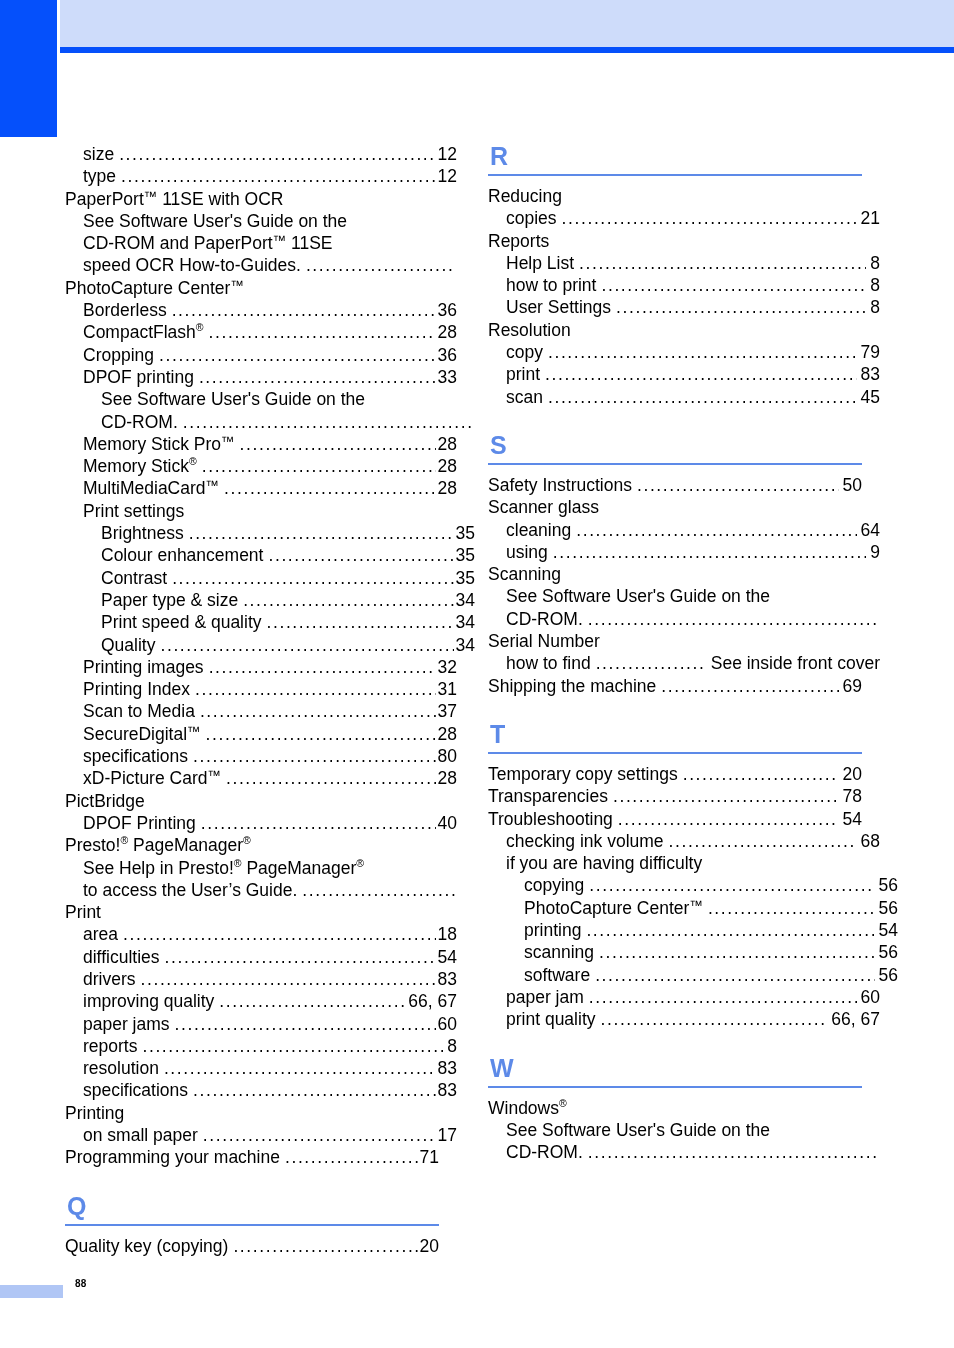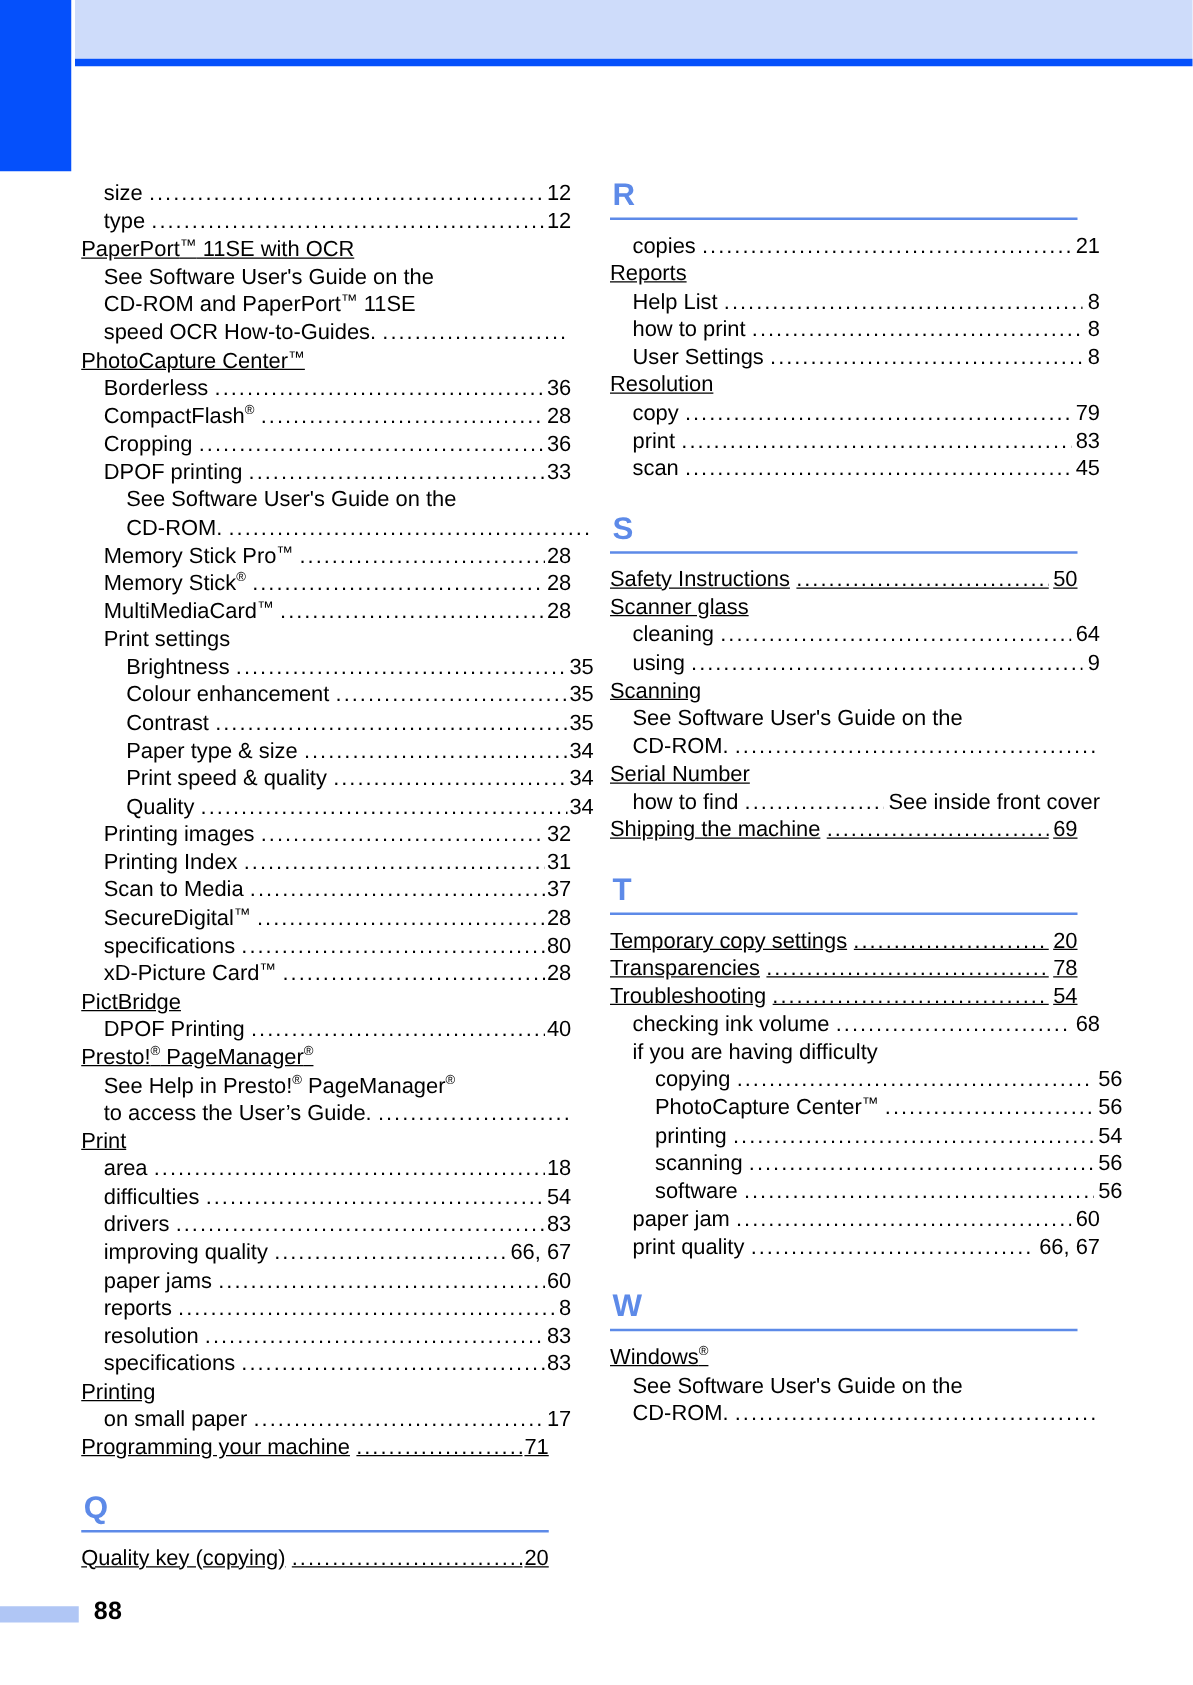--- a/index.html
+++ b/index.html
@@ -39,21 +39,21 @@
   
   #footer-blue-block {
     position: absolute;
     left: 0; top: 1285px;
     width: 63px; height: 13px;
     background: #b0c6f5;
   }
   #page-number {
     position: absolute;
     left: 75px; top: 1278px;
-    font-size: 20px;
+    font-size: 10px;
     font-weight: bold;
     letter-spacing: 0.3px;
   }
 
   
   #index-body {
     position: absolute;
     left: 0; top: 143px;
     width: 954px;
     display: flex;
@@ -85,21 +85,21 @@
   }
   .section-letter-block.spaced { margin-top: 24px; }
 
   .entry {
     position: relative;
     font-size: 17.5px;
     line-height: 22.3px;
     white-space: nowrap;
     color: #000;
   }
-  .entry.lvl0 { padding-left: 0px; text-decoration: underline; }
+  .entry.lvl0 { padding-left: 0px; }
   .entry.lvl1 { padding-left: 18px; }
   .entry.lvl2 { padding-left: 36px; }
 
   
   .row {
     display: flex;
     align-items: baseline;
     width: 374px;
   }
   .row .label { flex: 0 0 auto; }
@@ -446,20 +446,25 @@
           <span class="leader"></span>
           <span class="page">20</span>
         </div>
       </div>
     </div>
   <div class="index-column" id="column-right">
       <div class="section-letter-block first">
         <div class="section-letter">R</div>
         <div class="section-rule"></div>
       </div>
+      <div class="entry lvl0">
+        <div class="row no-leader no-page">
+          <span class="label">Reducing</span>
+        </div>
+      </div>
       <div class="entry lvl1">
         <div class="row">
           <span class="label">copies</span>
           <span class="leader"></span>
           <span class="page">21</span>
         </div>
       </div>
       <div class="entry lvl0">
         <div class="row no-leader no-page">
           <span class="label">Reports</span>

